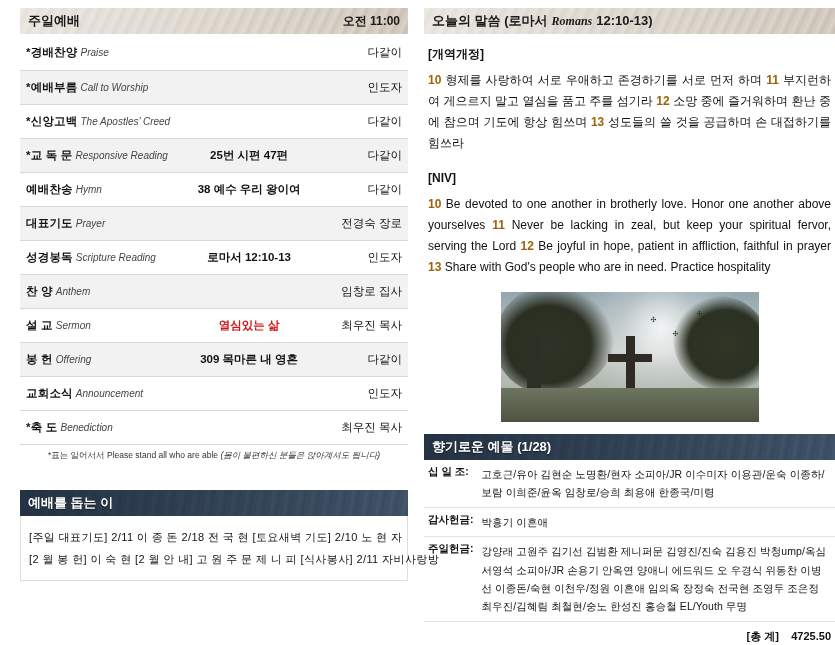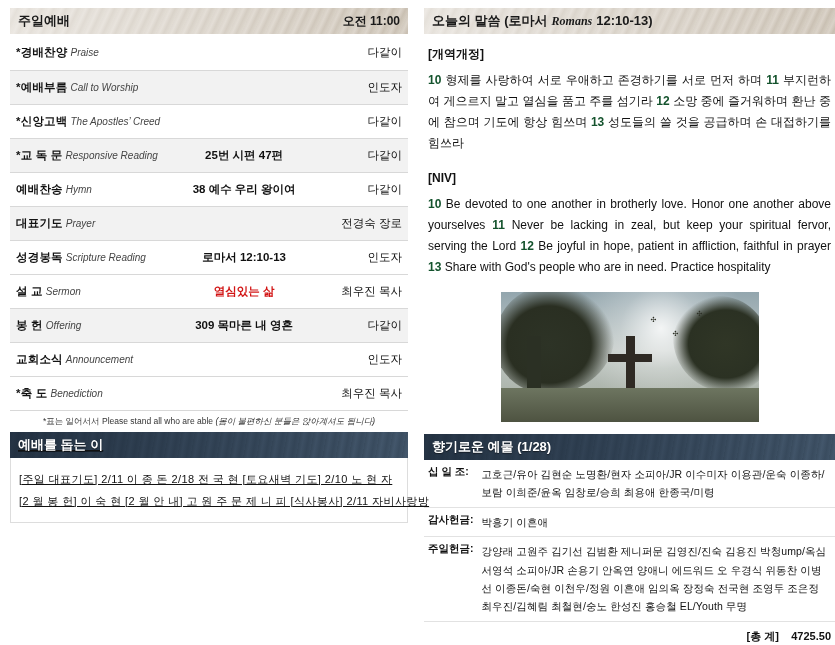--- a/index.html
+++ b/index.html
@@ -8,21 +8,21 @@
     width: 835px;
     height: 645px;
     background: #ffffff;
     font-family: "Liberation Sans", sans-serif;
     font-size: 11px;
     color: #111;
     position: relative;
     overflow: hidden;
   }
   .page { display: flex; width: 835px; height: 645px; }
-  .col-left { width: 418px; padding: 8px 10px 0 10px; }
+  .col-left { width: 418px; padding: 8px 10px 0 20px; }
   .col-right { width: 417px; padding: 8px 0 0 6px; }
 
   
   .bar {
     height: 26px;
     display: flex;
     align-items: center;
     justify-content: space-between;
     padding: 0 8px;
     color: #1a1a1a;
@@ -61,22 +61,21 @@
     font-size: 8.5px;
     color: #333;
     text-align: center;
     padding: 5px 2px 6px 2px;
     line-height: 1.2;
   }
   .footnote .it { font-style: italic; }
 
   
   .helpers {
-    margin-top: 0;
-    text-decoration: underline;
+    margin-top: 24px;
   }
   .helpers-body {
     border: 1px solid #ddd;
     border-top: none;
     padding: 10px 8px 10px 8px;
     font-size: 11px;
     line-height: 2.0;
     color: #111;
   }
   .helpers-body .line { white-space: nowrap; letter-spacing: 0.4px; }
@@ -85,21 +84,21 @@
   .scr-title { display: flex; align-items: baseline; gap: 4px; }
   .scr-title .rom { font-family: "Liberation Serif", serif; font-style: italic; font-size: 12px; }
   .scripture {
     padding: 10px 4px 0 4px;
     font-size: 12px;
     line-height: 1.75;
     color: #111;
   }
   .scripture .label { font-weight: bold; display: block; margin-bottom: 5px; }
   .scripture p { margin: 0 0 14px 0; text-align: justify; }
-  .vn { color: #14532d; font-weight: bold; }
+  .vn { color: #a16207; font-weight: bold; }
 
   
   .photo-wrap { display: flex; justify-content: center; margin: 2px 0 12px 0; }
   .photo {
     width: 258px; height: 130px;
     position: relative;
     overflow: hidden;
     background: linear-gradient(180deg, #8fa3ad 0%, #b9c2c3 35%, #cbd0cc 60%, #8f9a8d 100%);
   }
   .photo .sky { position: absolute; inset: 0;
@@ -172,20 +171,25 @@
           </tr>
           <tr class="alt">
             <td class="c-name"><span class="kr">대표기도</span><span class="en">Prayer</span></td>
             <td class="c-mid"></td>
             <td class="c-role">전경숙 장로</td>
           </tr>
           <tr>
             <td class="c-name"><span class="kr">성경봉독</span><span class="en">Scripture Reading</span></td>
             <td class="c-mid">로마서 12:10-13</td>
             <td class="c-role">인도자</td>
+          </tr>
+          <tr class="alt">
+            <td class="c-name"><span class="kr">찬    양</span><span class="en">Anthem</span></td>
+            <td class="c-mid"></td>
+            <td class="c-role">임창로 집사</td>
           </tr>
           <tr>
             <td class="c-name"><span class="kr">설    교</span><span class="en">Sermon</span></td>
             <td class="c-mid red">열심있는 삶</td>
             <td class="c-role">최우진 목사</td>
           </tr>
           <tr class="alt">
             <td class="c-name"><span class="kr">봉    헌</span><span class="en">Offering</span></td>
             <td class="c-mid">309 목마른 내 영혼</td>
             <td class="c-role">다같이</td>

